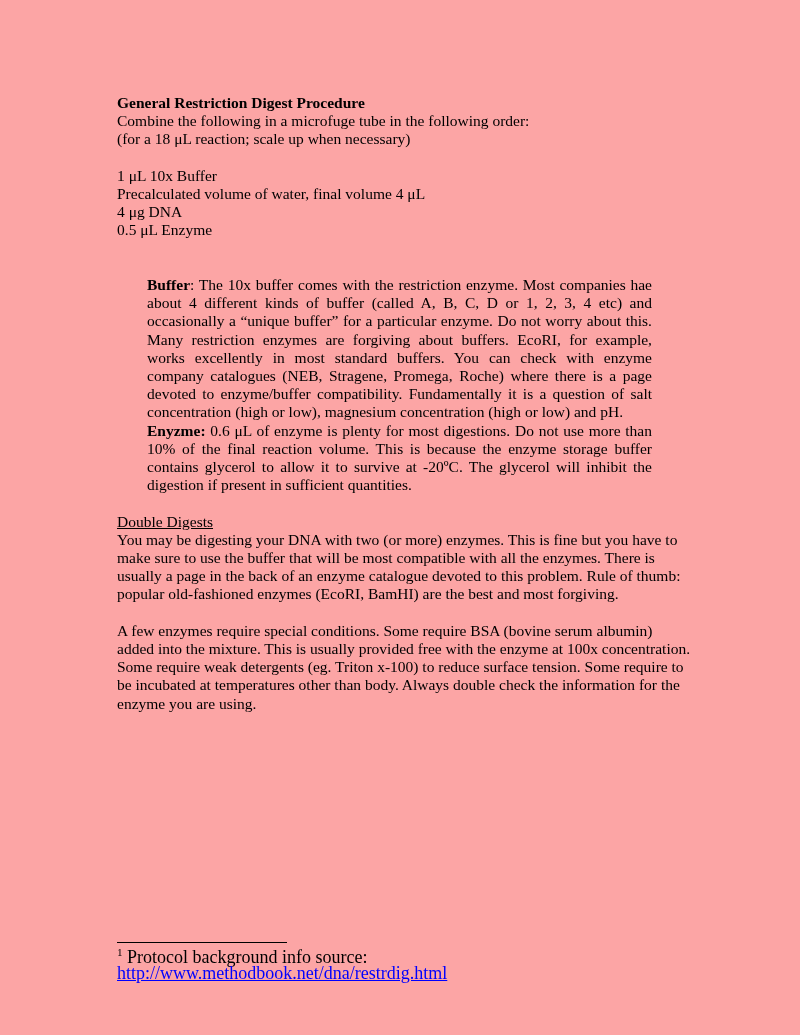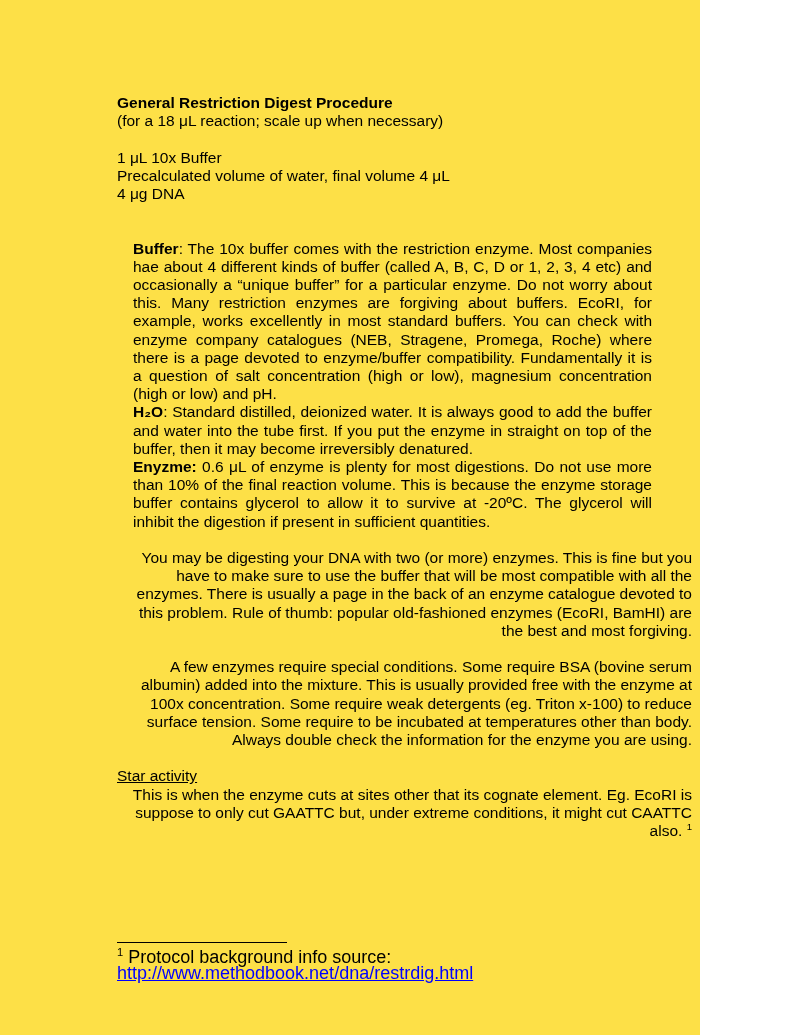--- a/index.html
+++ b/index.html
@@ -2,47 +2,47 @@
 <html><head>
 <meta charset="utf-8">
 <style>
   html, body {
     margin: 0;
     padding: 0;
     background: #ffffff;
   }
   .page {
     position: relative;
-    width: 700px;
+    width: 800px;
     height: 1035px;
-    background: #fde047;
-    font-family: Liberation Sans, sans-serif;
+    background: #fca5a5;
+    font-family: Liberation Serif, serif;
     font-size: 15.5px;
     line-height: 18.2px;
     color: #000000;
     overflow: hidden;
   }
   .content {
     position: absolute;
     left: 117px;
     top: 94px;
     width: 575px;
   }
   .line { min-height: 18.2px; }
   .blank { height: 18.2px; }
   .bold { font-weight: bold; }
   p { margin: 0; }
   .notes {
-    margin-left: 16px;
+    margin-left: 30px;
     margin-right: 40px;
     text-align: justify;
   }
   .note b { font-weight: bold; }
   .heading .u { text-decoration: underline; }
-  .para { text-align: right; }
+  .para { text-align: left; }
   sup {
     font-size: 0.62em;
     line-height: 0;
     vertical-align: super;
   }
   .footnote {
     position: absolute;
     left: 117px;
     top: 942px;
     width: 575px;
@@ -61,57 +61,55 @@
     cursor: pointer;
   }
 </style>
 </head>
 <body>
 
 <div class="page">
   <div class="content">
 
     <div class="line bold">General Restriction Digest Procedure</div>
+    <div class="line">Combine the following in a microfuge tube in the following order:</div>
     <div class="line">(for a 18 μL reaction; scale up when necessary)</div>
 
     <div class="blank"></div>
 
     <div class="line">1 μL 10x Buffer</div>
     <div class="line">Precalculated volume of water, final volume 4 μL</div>
     <div class="line">4 μg DNA</div>
+    <div class="line">0.5 μL Enzyme</div>
 
     <div class="blank"></div>
 
 
     <div class="blank"></div>
 
     <div class="notes">
       <p class="note"><b>Buffer</b><span>: The 10x buffer comes with the restriction enzyme. Most companies hae about 4 different kinds of buffer (called A, B, C, D or 1, 2, 3, 4 etc) and occasionally a “unique buffer” for a particular enzyme. Do not worry about this. Many restriction enzymes are forgiving about buffers. EcoRI, for example, works excellently in most standard buffers. You can check with enzyme company catalogues (NEB, Stragene, Promega, Roche) where there is a page devoted to enzyme/buffer compatibility. Fundamentally it is a question of salt concentration (high or low), magnesium concentration (high or low) and pH.</span></p>
-      <p class="note"><b>H₂O</b><span>: Standard distilled, deionized water. It is always good to add the buffer and water into the tube first. If you put the enzyme in straight on top of the buffer, then it may become irreversibly denatured.</span></p>
       <p class="note"><b>Enyzme:</b><span> 0.6 μL of enzyme is plenty for most digestions. Do not use more than 10% of the final reaction volume. This is because the enzyme storage buffer contains glycerol to allow it to survive at -20ºC. The glycerol will inhibit the digestion if present in sufficient quantities.</span></p>
     </div>
 
     <div class="blank"></div>
 
     <div class="section">
+      <div class="line heading"><span class="u">Double Digests</span></div>
       <p class="para">You may be digesting your DNA with two (or more) enzymes. This is fine but you have to make sure to use the buffer that will be most compatible with all the enzymes. There is usually a page in the back of an enzyme catalogue devoted to this problem. Rule of thumb: popular old-fashioned enzymes (EcoRI, BamHI) are the best and most forgiving.</p>
     </div>
 
     <div class="blank"></div>
 
     <div class="section">
       <p class="para">A few enzymes require special conditions. Some require BSA (bovine serum albumin) added into the mixture. This is usually provided free with the enzyme at 100x concentration. Some require weak detergents (eg. Triton x-100) to reduce surface tension. Some require to be incubated at temperatures other than body. Always double check the information for the enzyme you are using.</p>
     </div>
 
     <div class="blank"></div>
 
-    <div class="section">
-      <div class="line heading"><span class="u">Star activity</span></div>
-      <p class="para"><span>This is when the enzyme cuts at sites other that its cognate element. Eg. EcoRI is suppose to only cut GAATTC but, under extreme conditions, it might cut CAATTC also. </span><sup>1</sup></p>
-    </div>
 
   </div>
 
   <div class="footnote">
     <div class="fn-rule"></div>
     <div class="fn-line"><sup>1</sup><span> Protocol background info source: </span><a class="fn-link">http://www.methodbook.net/dna/restrdig.html</a></div>
   </div>
 </div>
 
 </body></html>

